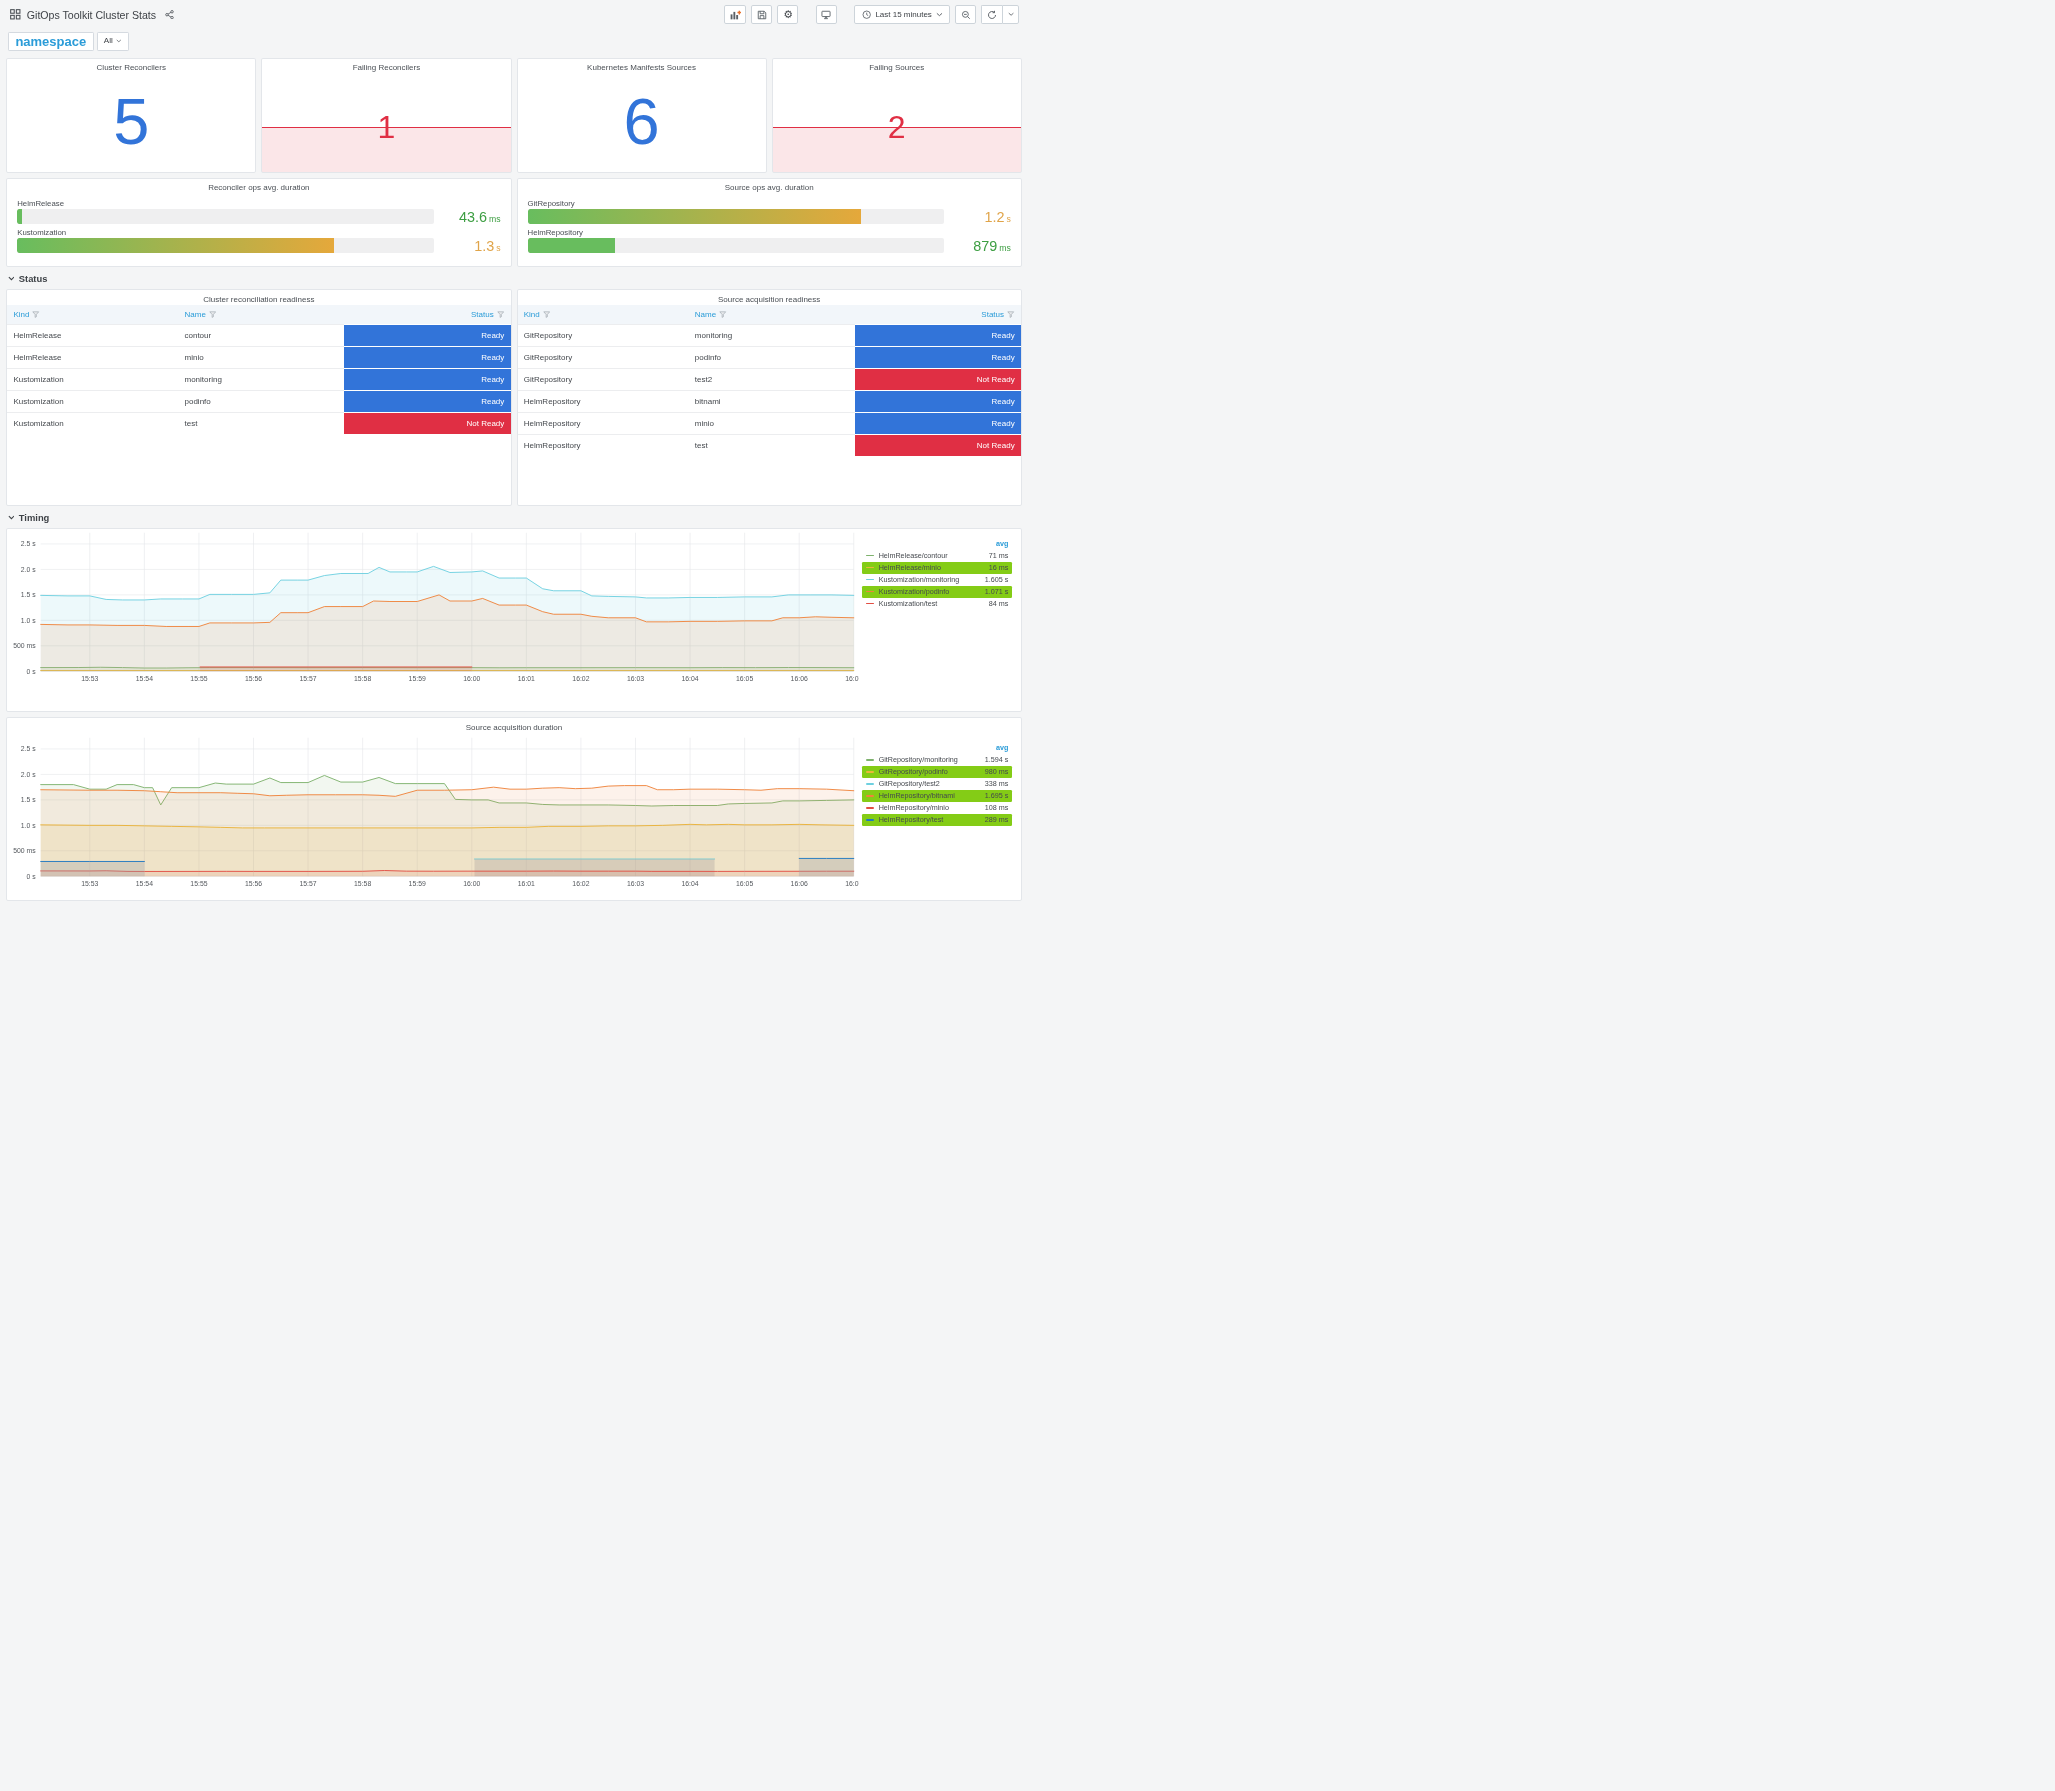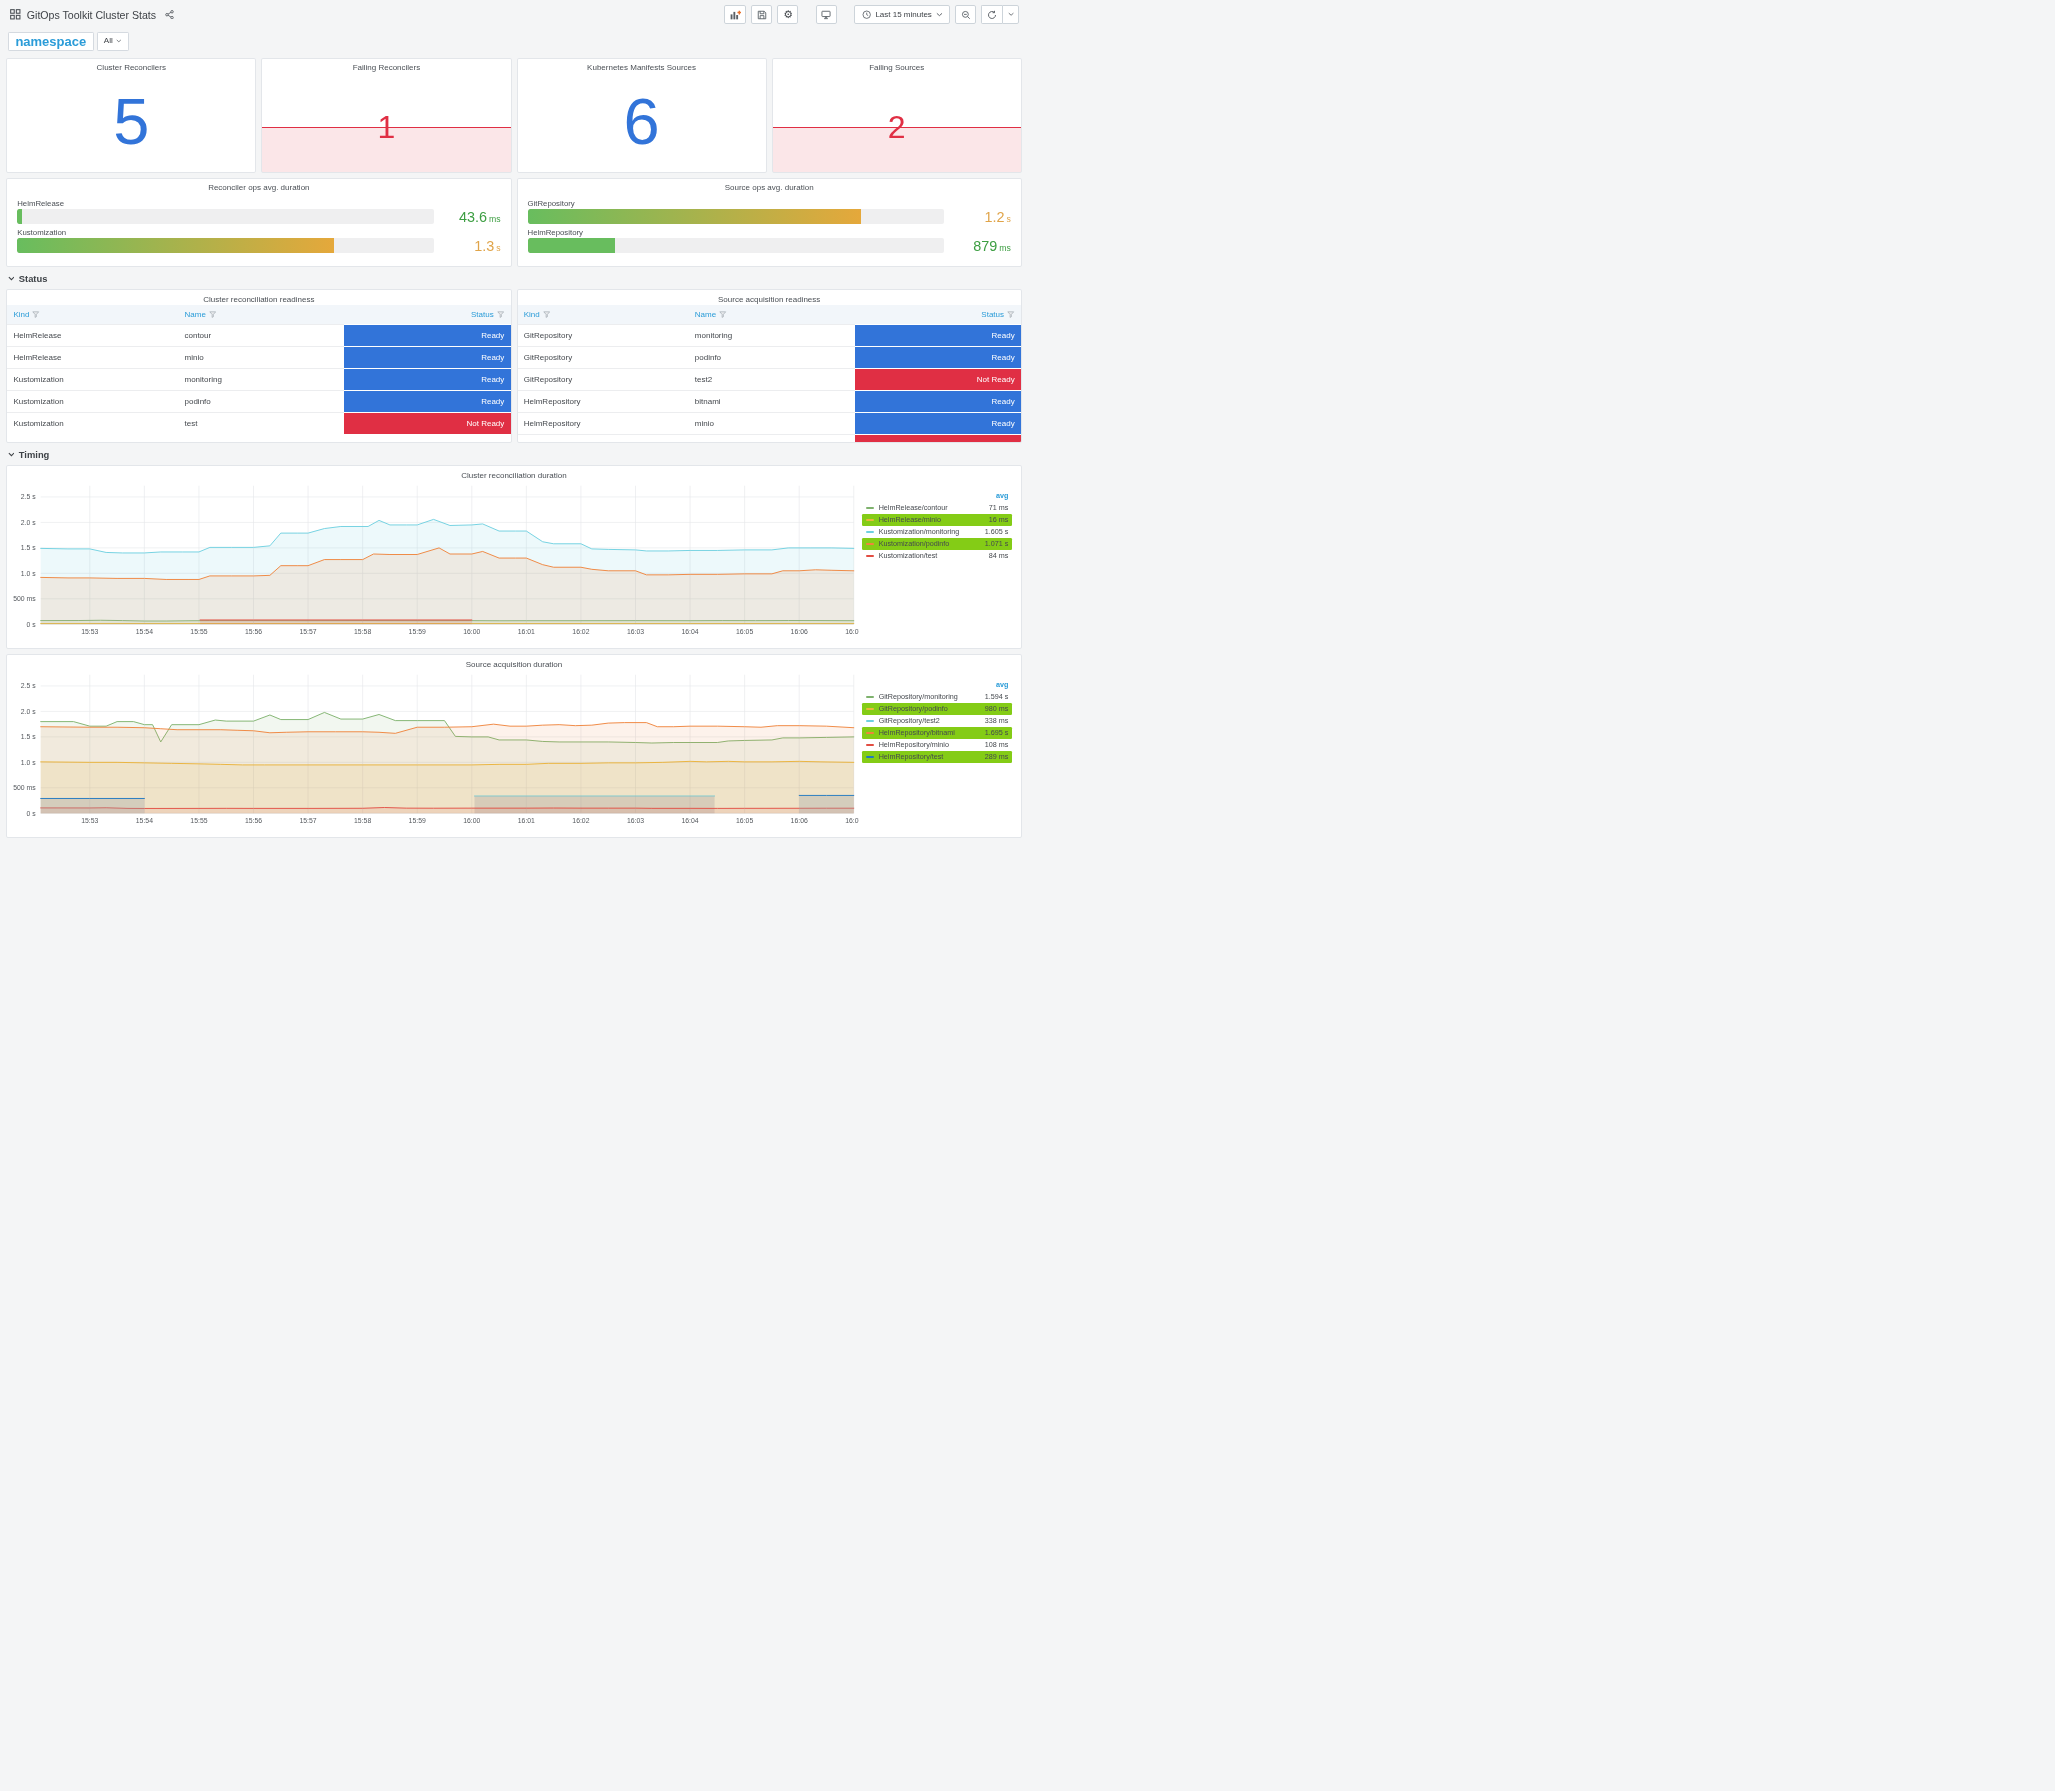--- a/index.html
+++ b/index.html
@@ -25,21 +25,21 @@
   .submenu { display:flex; align-items:center; gap:3.1px; padding:2.5px 6.2px 7.5px 7.5px; }
   .var-label { height:19px; line-height:17.5px; background:#fff; border:0.6px solid #D5DAE0; border-radius:1.2px;
                padding:0 6.9px; color:#2B9CD8; font-size:13px; font-weight:700; }
   .var-value { height:19px; line-height:17.5px; background:#fff; border:0.6px solid #D5DAE0; border-radius:1.2px;
                padding:0 5.6px; color:#3E4247; font-size:8px; cursor:pointer; display:flex; align-items:center; gap:3.7px; }
 
   
   .row { display:grid; gap:5px; margin:0 6.2px 5px; }
   .stats-row  { grid-template-columns:repeat(4,1fr); height:115px; }
   .gauges-row { grid-template-columns:repeat(2,1fr); height:89px; }
-  .tables-row { grid-template-columns:repeat(2,1fr); height:154px; }
+  .tables-row { grid-template-columns:repeat(2,1fr); height:217px; }
   .panel { background:#fff; border:0.6px solid #E3E6EA; border-radius:1.9px; position:relative; overflow:hidden; }
   .panel-title { text-align:center; font-size:8px; font-weight:500; color:#4A4F55; padding:4.4px 0 1.9px; cursor:pointer; }
 
   
   .stat-value-big { position:absolute; left:0; right:0; top:50%; transform:translateY(-42%); text-align:center;
                     font-size:65px; font-weight:500; color:#3274D9; line-height:1; }
   .alarm-fill { position:absolute; left:0; right:0; bottom:0; height:40%;
                 background:rgba(224,47,68,0.12); border-top:1.2px solid #E02F44; }
   .stat-value-red { position:absolute; left:0; right:0; top:60%; transform:translateY(-50%); text-align:center;
                     font-size:32px; font-weight:500; color:#E02F44; line-height:1; }
@@ -379,21 +379,20 @@
   </div>
 
   <div class="section-header">
     <svg width="6.9" height="5" viewBox="0 0 12 8" fill="none" stroke="#3E4247" stroke-width="1.8">
         <path d="M1.5 1.5L6 6l4.5-4.5"></path>
       </svg>
     <span>Timing</span>
   </div>
 
   <div class="panel chart-panel">
-    <div class="panel-title">Cluster reconciliation duration</div>
     <div class="chart-body">
       <div class="plot"><svg width="851" height="156" viewBox="0 0 1363 250">
             <line x1="130.70469798657706" y1="6" x2="130.70469798657706" y2="228" stroke="#E5E7EA" stroke-width="1"></line>
             <text x="130.70469798657706" y="244" text-anchor="middle" font-size="11" fill="#55595E" font-family="Liberation Sans, sans-serif">15:53</text>
             <line x1="218.1543624161073" y1="6" x2="218.1543624161073" y2="228" stroke="#E5E7EA" stroke-width="1"></line>
             <text x="218.1543624161073" y="244" text-anchor="middle" font-size="11" fill="#55595E" font-family="Liberation Sans, sans-serif">15:54</text>
             <line x1="305.60402684563746" y1="6" x2="305.60402684563746" y2="228" stroke="#E5E7EA" stroke-width="1"></line>
             <text x="305.60402684563746" y="244" text-anchor="middle" font-size="11" fill="#55595E" font-family="Liberation Sans, sans-serif">15:55</text>
             <line x1="393.05369127516775" y1="6" x2="393.05369127516775" y2="228" stroke="#E5E7EA" stroke-width="1"></line>
             <text x="393.05369127516775" y="244" text-anchor="middle" font-size="11" fill="#55595E" font-family="Liberation Sans, sans-serif">15:56</text>

